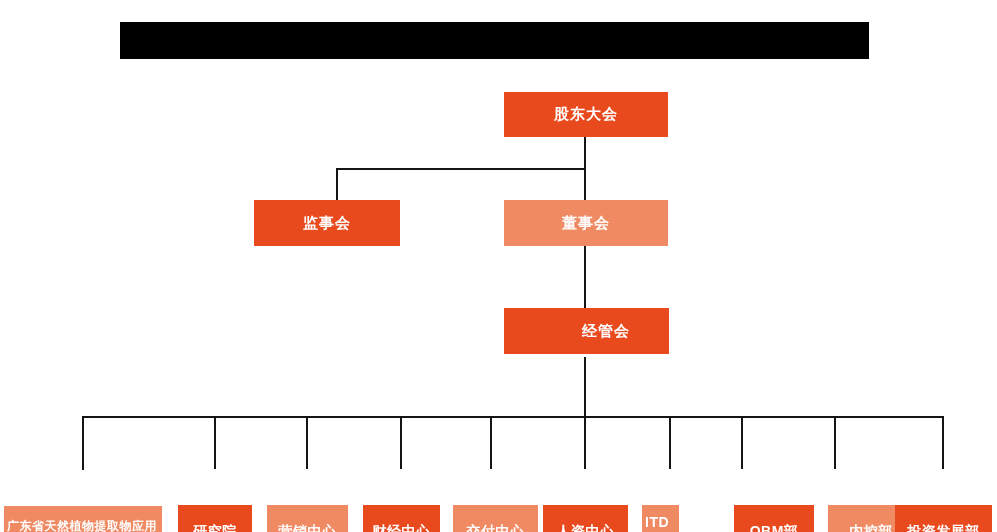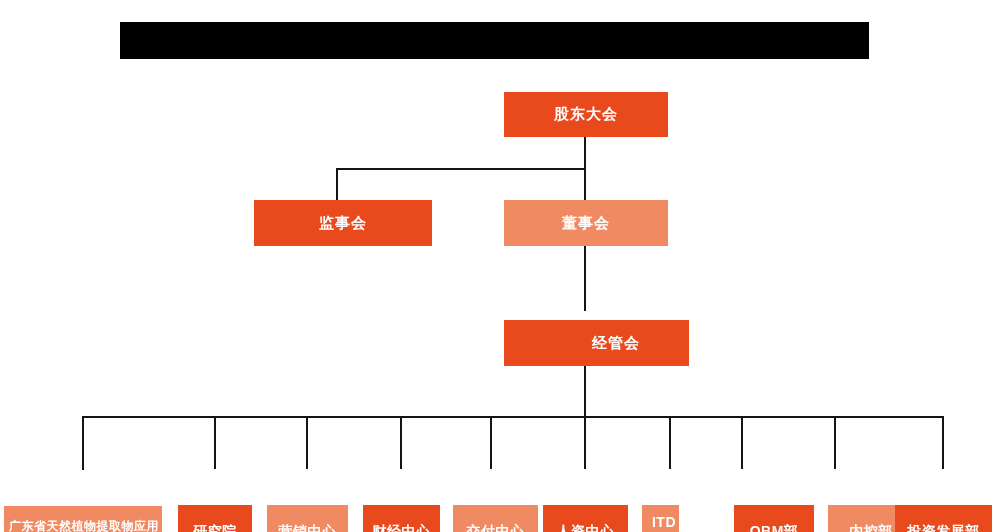--- a/index.html
+++ b/index.html
@@ -21,34 +21,34 @@
     top: 22px;
     width: 749px;
     height: 37px;
     background: #000000;
   }
   .node {
     position: absolute;
     display: flex;
     align-items: center;
     justify-content: center;
-    text-align: right;
+    text-align: left;
     color: #ffffff;
     font-weight: bold;
     font-size: 15px;
     letter-spacing: 1px;
     box-sizing: border-box;
   }
   .tone-dark  { background: #E84A1E; }
   .tone-light { background: #EF8A63; }
 
   .node-root        { left: 504px; top:  92px; width: 164px; height: 45px; }
-  .node-supervisory { left: 254px; top: 200px; width: 178px; height: 46px; }
+  .node-supervisory { left: 254px; top: 200px; width: 146px; height: 46px; }
   .node-board       { left: 504px; top: 200px; width: 164px; height: 46px; }
-  .node-management  { left: 504px; top: 320px; width: 185px; height: 46px; padding-left: 39px; }
+  .node-management  { left: 504px; top: 308px; width: 165px; height: 46px; padding-left: 39px; }
 
   .dept {
     top: 469px;
     height: 53px;
     font-size: 14px;
     letter-spacing: 0.5px;
     line-height: 1.25;
     padding: 2px 3px;
     margin-top: 36px;
   }

